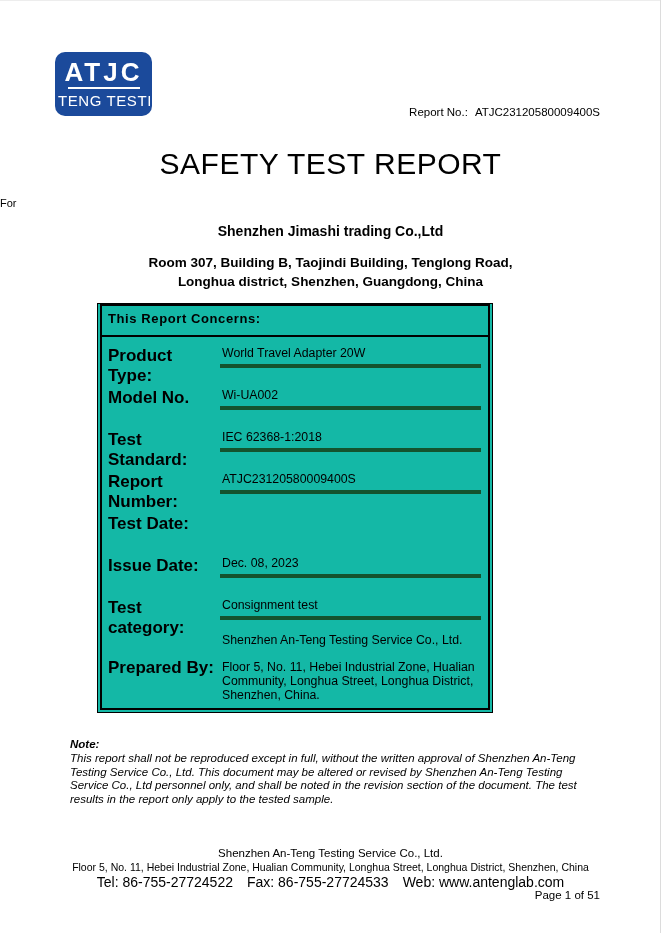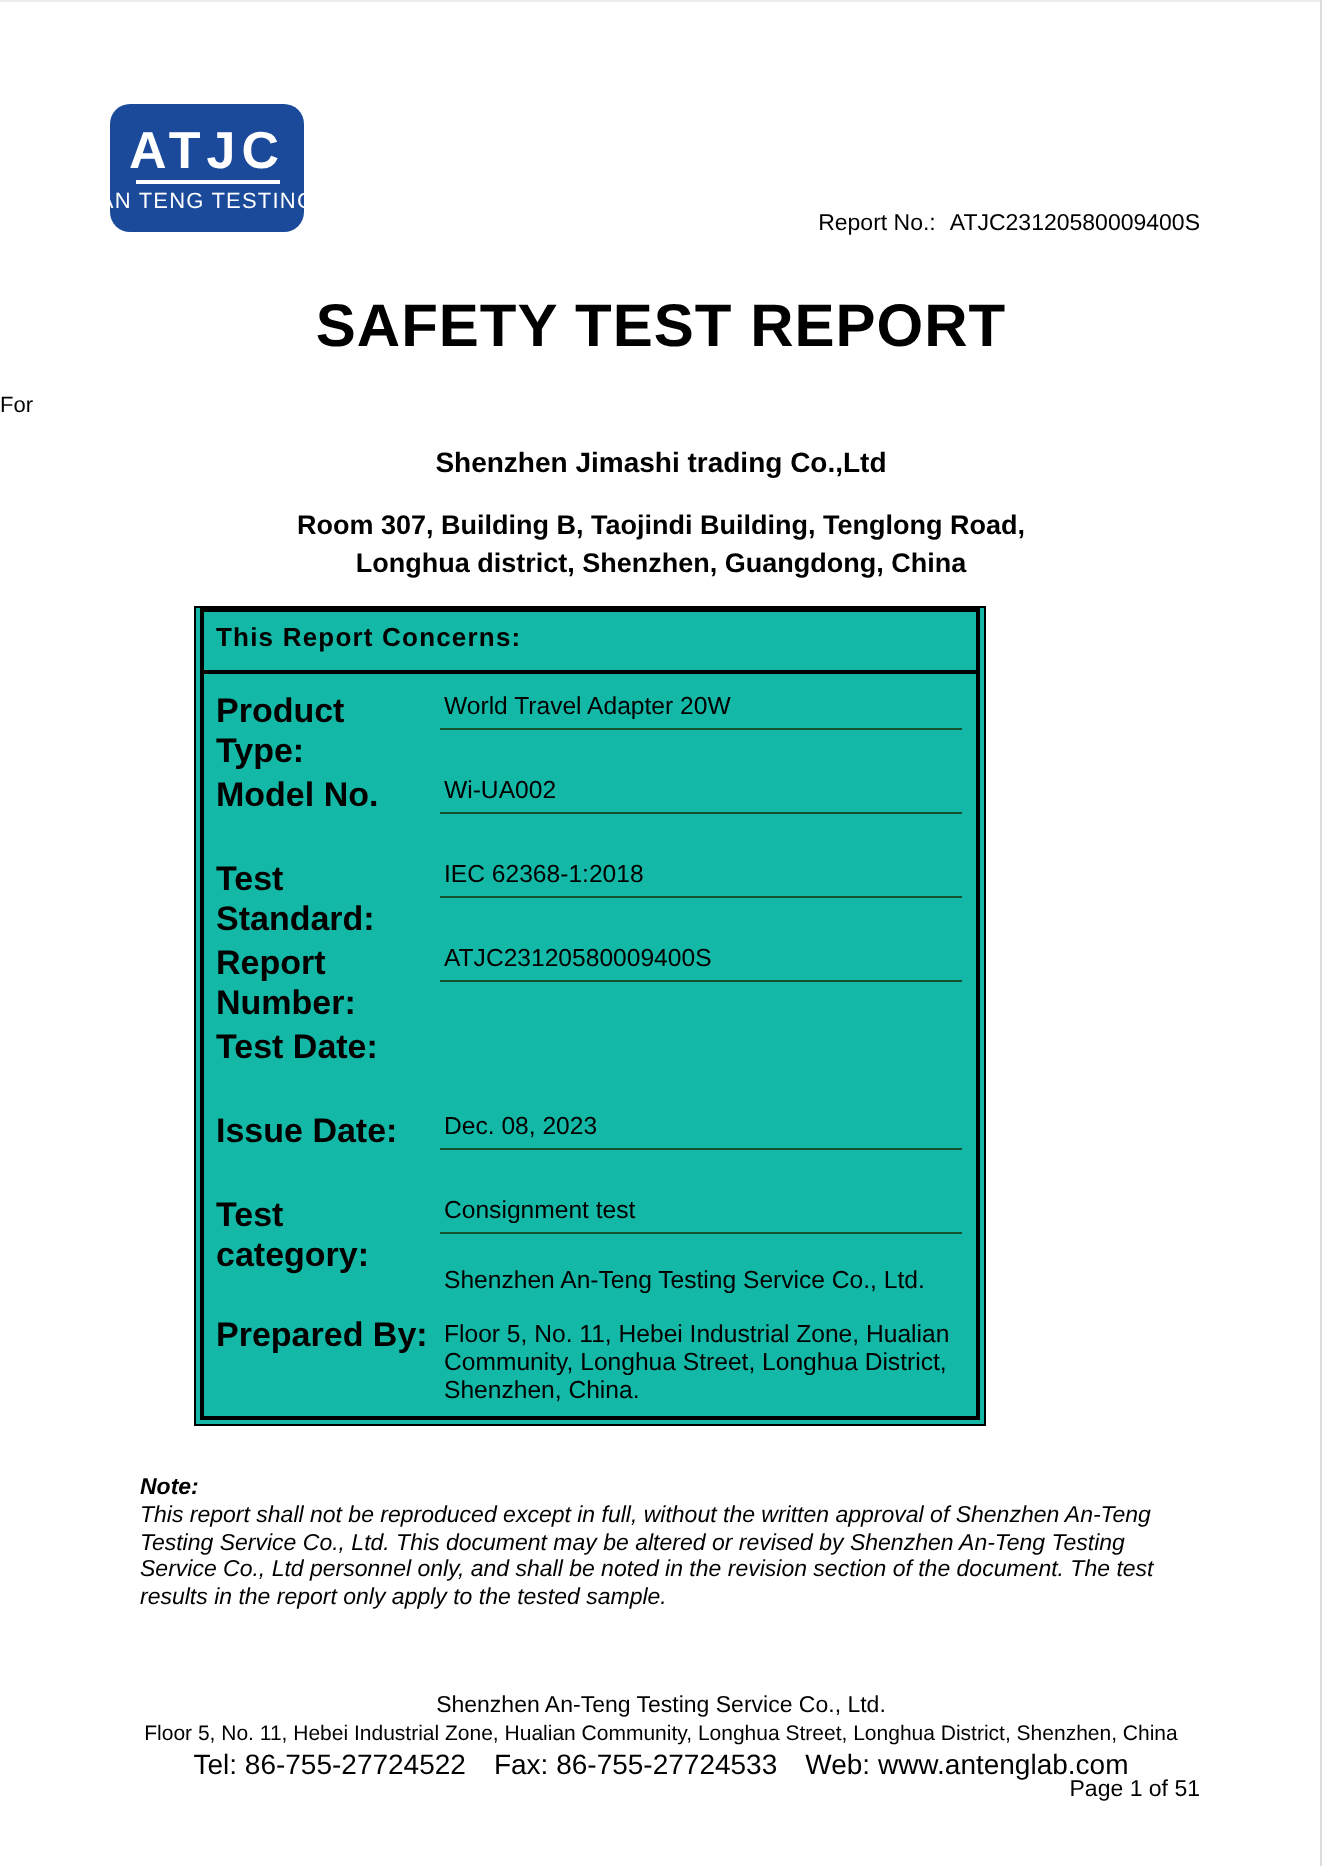--- a/index.html
+++ b/index.html
@@ -23,32 +23,32 @@
     width:97px; height:64px;
     background:#1b4a9b;
     border-radius:10px;
     display:flex; flex-direction:column; align-items:center; justify-content:center;
     color:#fff;
   }
   .logo-acronym {
     font-size:26px; font-weight:bold; letter-spacing:3px; line-height:26px;
   }
   .logo-divider { width:72px; height:2px; background:#fff; margin:2px 0 3px; }
-  .logo-subtitle { font-size:11px; letter-spacing:0.6px; white-space:nowrap; }
+  .logo-subtitle { font-size:15px; letter-spacing:0.6px; white-space:nowrap; }
 
   .report-no-line {
     position:absolute; top:106px; right:61px;
     font-size:11.5px; white-space:nowrap;
   }
   .report-no-line .lbl { margin-right:7px; }
 
   
   .page-title {
     position:absolute; top:147px; left:0; width:100%;
-    text-align:center; font-size:30px; font-weight:bold; letter-spacing:0.5px;
+    text-align:center; font-size:30px; font-weight:normal; letter-spacing:0.5px;
   }
   .for-label {
     position:absolute; top:197px; left:0; width:100%;
     text-align:left; font-size:11px;
   }
   .client-name {
     position:absolute; top:223px; left:0; width:100%;
     text-align:center; font-size:14px; font-weight:bold;
   }
   .client-address {
@@ -80,21 +80,21 @@
   .checkbox.checked::before { transform:rotate(45deg); }
   .checkbox.checked::after  { transform:rotate(-45deg); }
 
   .trow {
     display:flex; align-items:flex-start;
     height:42px; padding:9px 6px 0 6px;
   }
   .tlabel { width:112px; flex:0 0 auto; font-size:17px; font-weight:bold; }
   .tvalue {
     flex:1; font-size:12.3px;
-    border-bottom:1px solid #14532d;
+    border-bottom:4px solid #14532d;
     padding:0 0 4px 2px;
     margin-right:1px;
   }
   .trow-prepared {
     display:flex; align-items:center;
     min-height:72px; padding:2px 6px 6px 6px;
   }
   .prep-value { flex:1; font-size:12.3px; padding-left:2px; }
   .prep-company { margin-bottom:13px; }
   .prep-address { line-height:14px; max-width:345px; }

